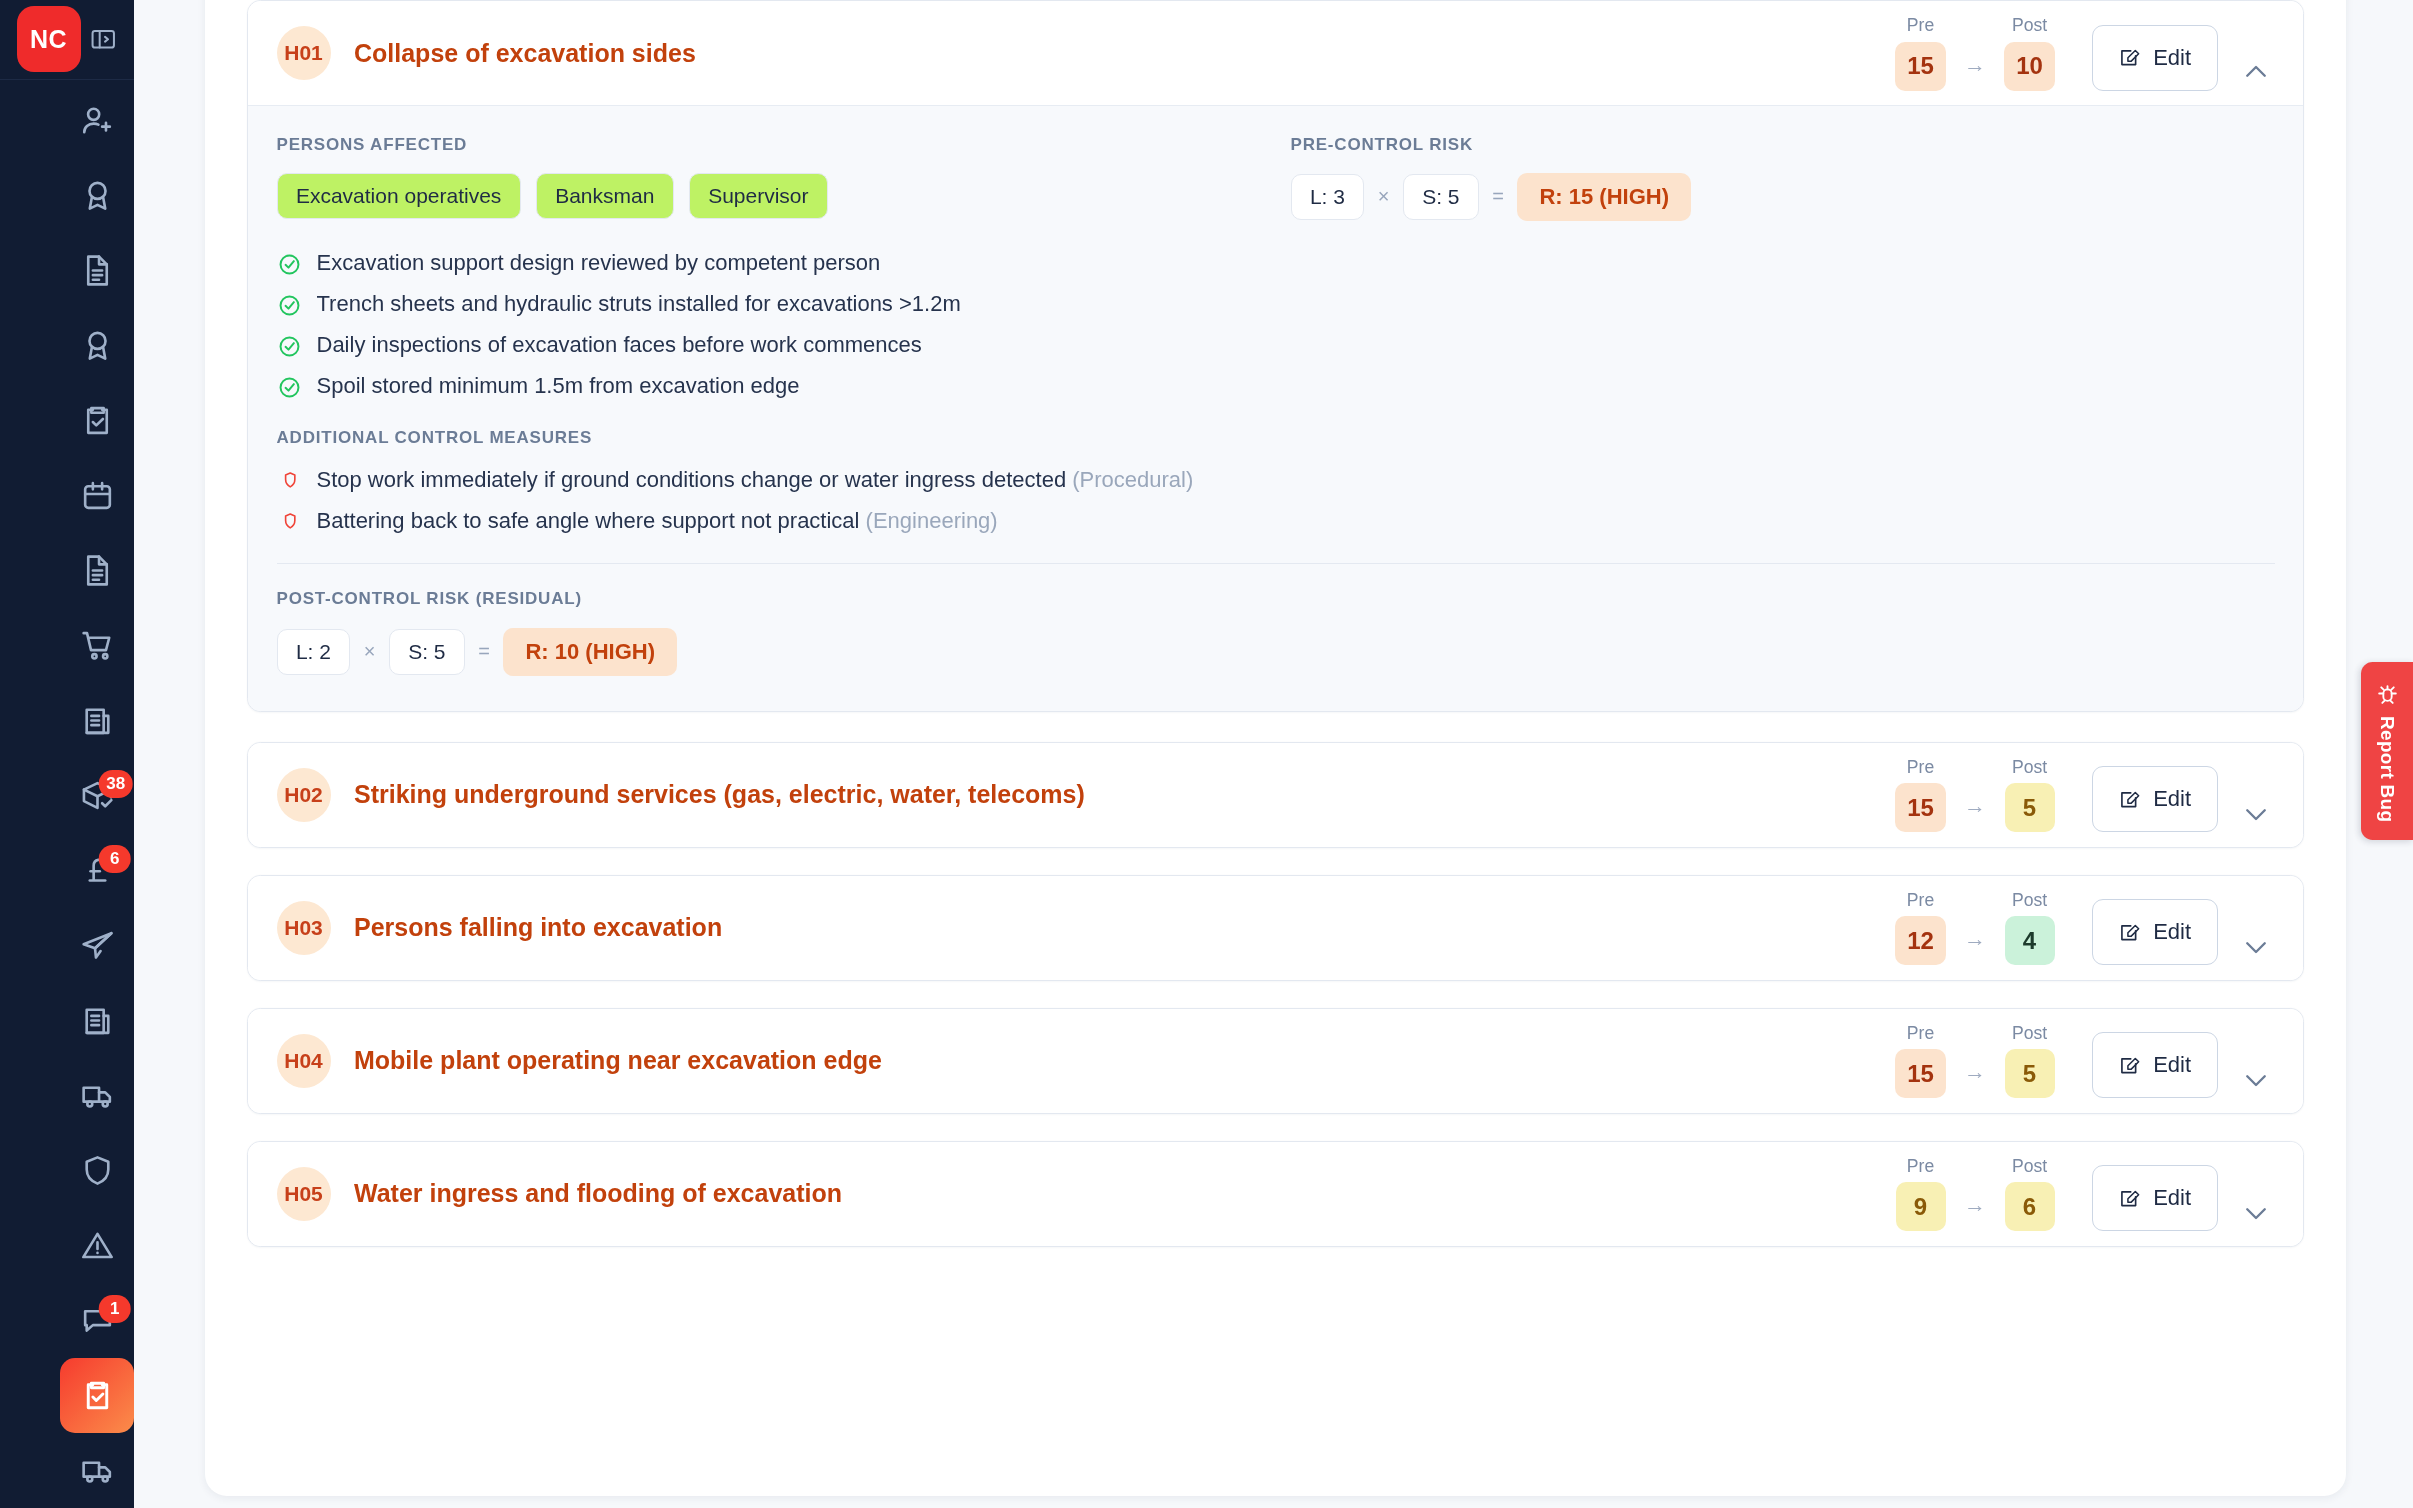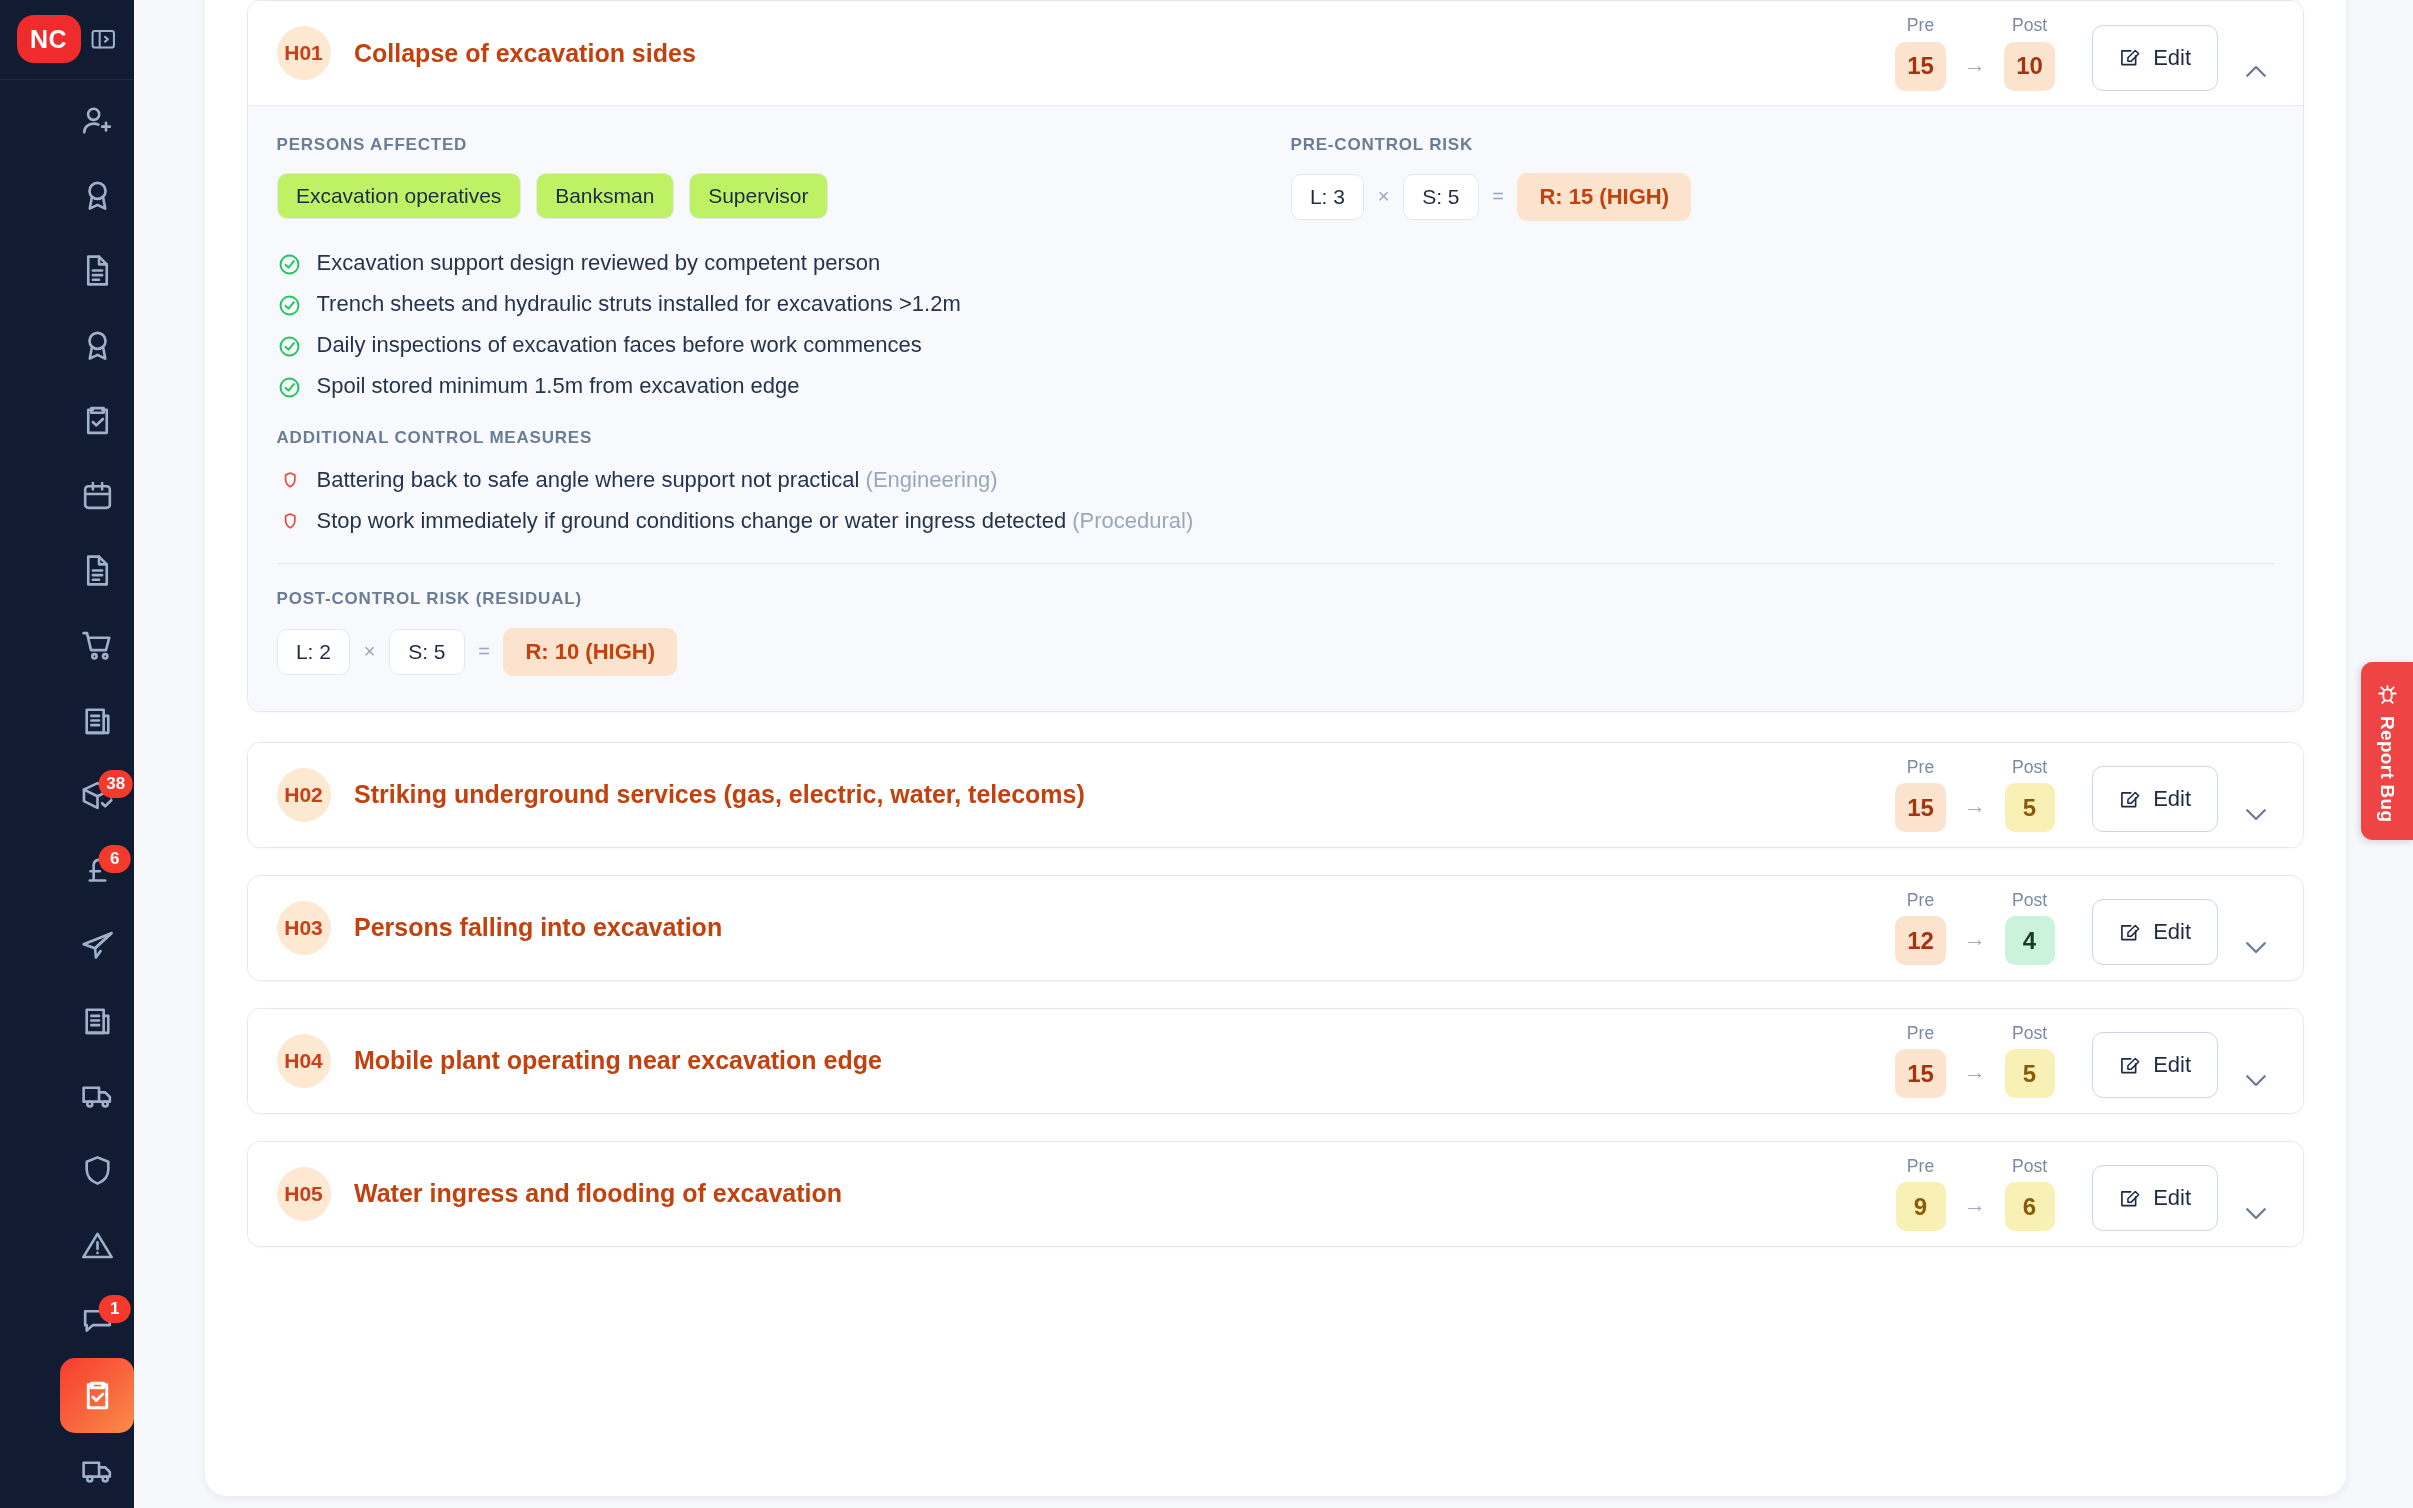--- a/index.html
+++ b/index.html
@@ -17,21 +17,21 @@
     background: #111c33;
     display: flex; flex-direction: column; align-items: center;
   }
   #sidebar-top {
     width: 100%; height: 109px;
     display: flex; align-items: center; justify-content: center;
     gap: 8.4px;
     border-bottom: 0.8px solid #1d2a45;
   }
   .logo-tile {
-    width: 64px; height: 48px; border-radius: 17px;
+    width: 64px; height: 66px; border-radius: 17px;
     background: #ef2b2b;
     display: flex; align-items: center; justify-content: center;
     color: #fff; font-size: 25px; font-weight: bold; letter-spacing: 0.4px;
   }
   .collapse-btn { width: 28.5px; height: 28.5px; display:flex; align-items:center; justify-content:center; }
   #nav { flex: 1; width: 100%; display: flex; flex-direction: column; align-items: flex-end; padding-top: 3.4px; }
   .nav-item {
     position: relative;
     width: 74px; height: 75px;
     display: flex; align-items: center; justify-content: center;
@@ -425,27 +425,27 @@
                 <span class="ctrl-text">Spoil stored minimum 1.5m from excavation edge</span>
               </div>
       </div>
 
       <div class="ctrl-block">
         <div class="sect-label">ADDITIONAL CONTROL MEASURES</div>
         <div class="ctrl-item">
                 <svg viewBox="0 0 24 24" fill="none" stroke="#f04438" stroke-width="1.9" stroke-linecap="round" stroke-linejoin="round">
                   <path d="M12 3.6 6.6 5.8v5.4c0 4 2.3 6.9 5.4 8.5 3.1-1.6 5.4-4.5 5.4-8.5V5.8z" transform="translate(2.2,0) scale(0.82) translate(0.8,1.2)"></path>
                 </svg>
-                <span class="ctrl-text">Battering back to safe angle where support not practical <span class="ctrl-cat">(Engineering)</span></span>
+                <span class="ctrl-text">Stop work immediately if ground conditions change or water ingress detected <span class="ctrl-cat">(Procedural)</span></span>
               </div>
               <div class="ctrl-item">
                 <svg viewBox="0 0 24 24" fill="none" stroke="#f04438" stroke-width="1.9" stroke-linecap="round" stroke-linejoin="round">
                   <path d="M12 3.6 6.6 5.8v5.4c0 4 2.3 6.9 5.4 8.5 3.1-1.6 5.4-4.5 5.4-8.5V5.8z" transform="translate(2.2,0) scale(0.82) translate(0.8,1.2)"></path>
                 </svg>
-                <span class="ctrl-text">Stop work immediately if ground conditions change or water ingress detected <span class="ctrl-cat">(Procedural)</span></span>
+                <span class="ctrl-text">Battering back to safe angle where support not practical <span class="ctrl-cat">(Engineering)</span></span>
               </div>
       </div>
 
       <div class="divider"></div>
 
       <div>
         <div class="sect-label">POST-CONTROL RISK (RESIDUAL)</div>
         <div class="risk-calc">
     <span class="calc-box">L: 2</span>
     <span class="calc-op">×</span>

